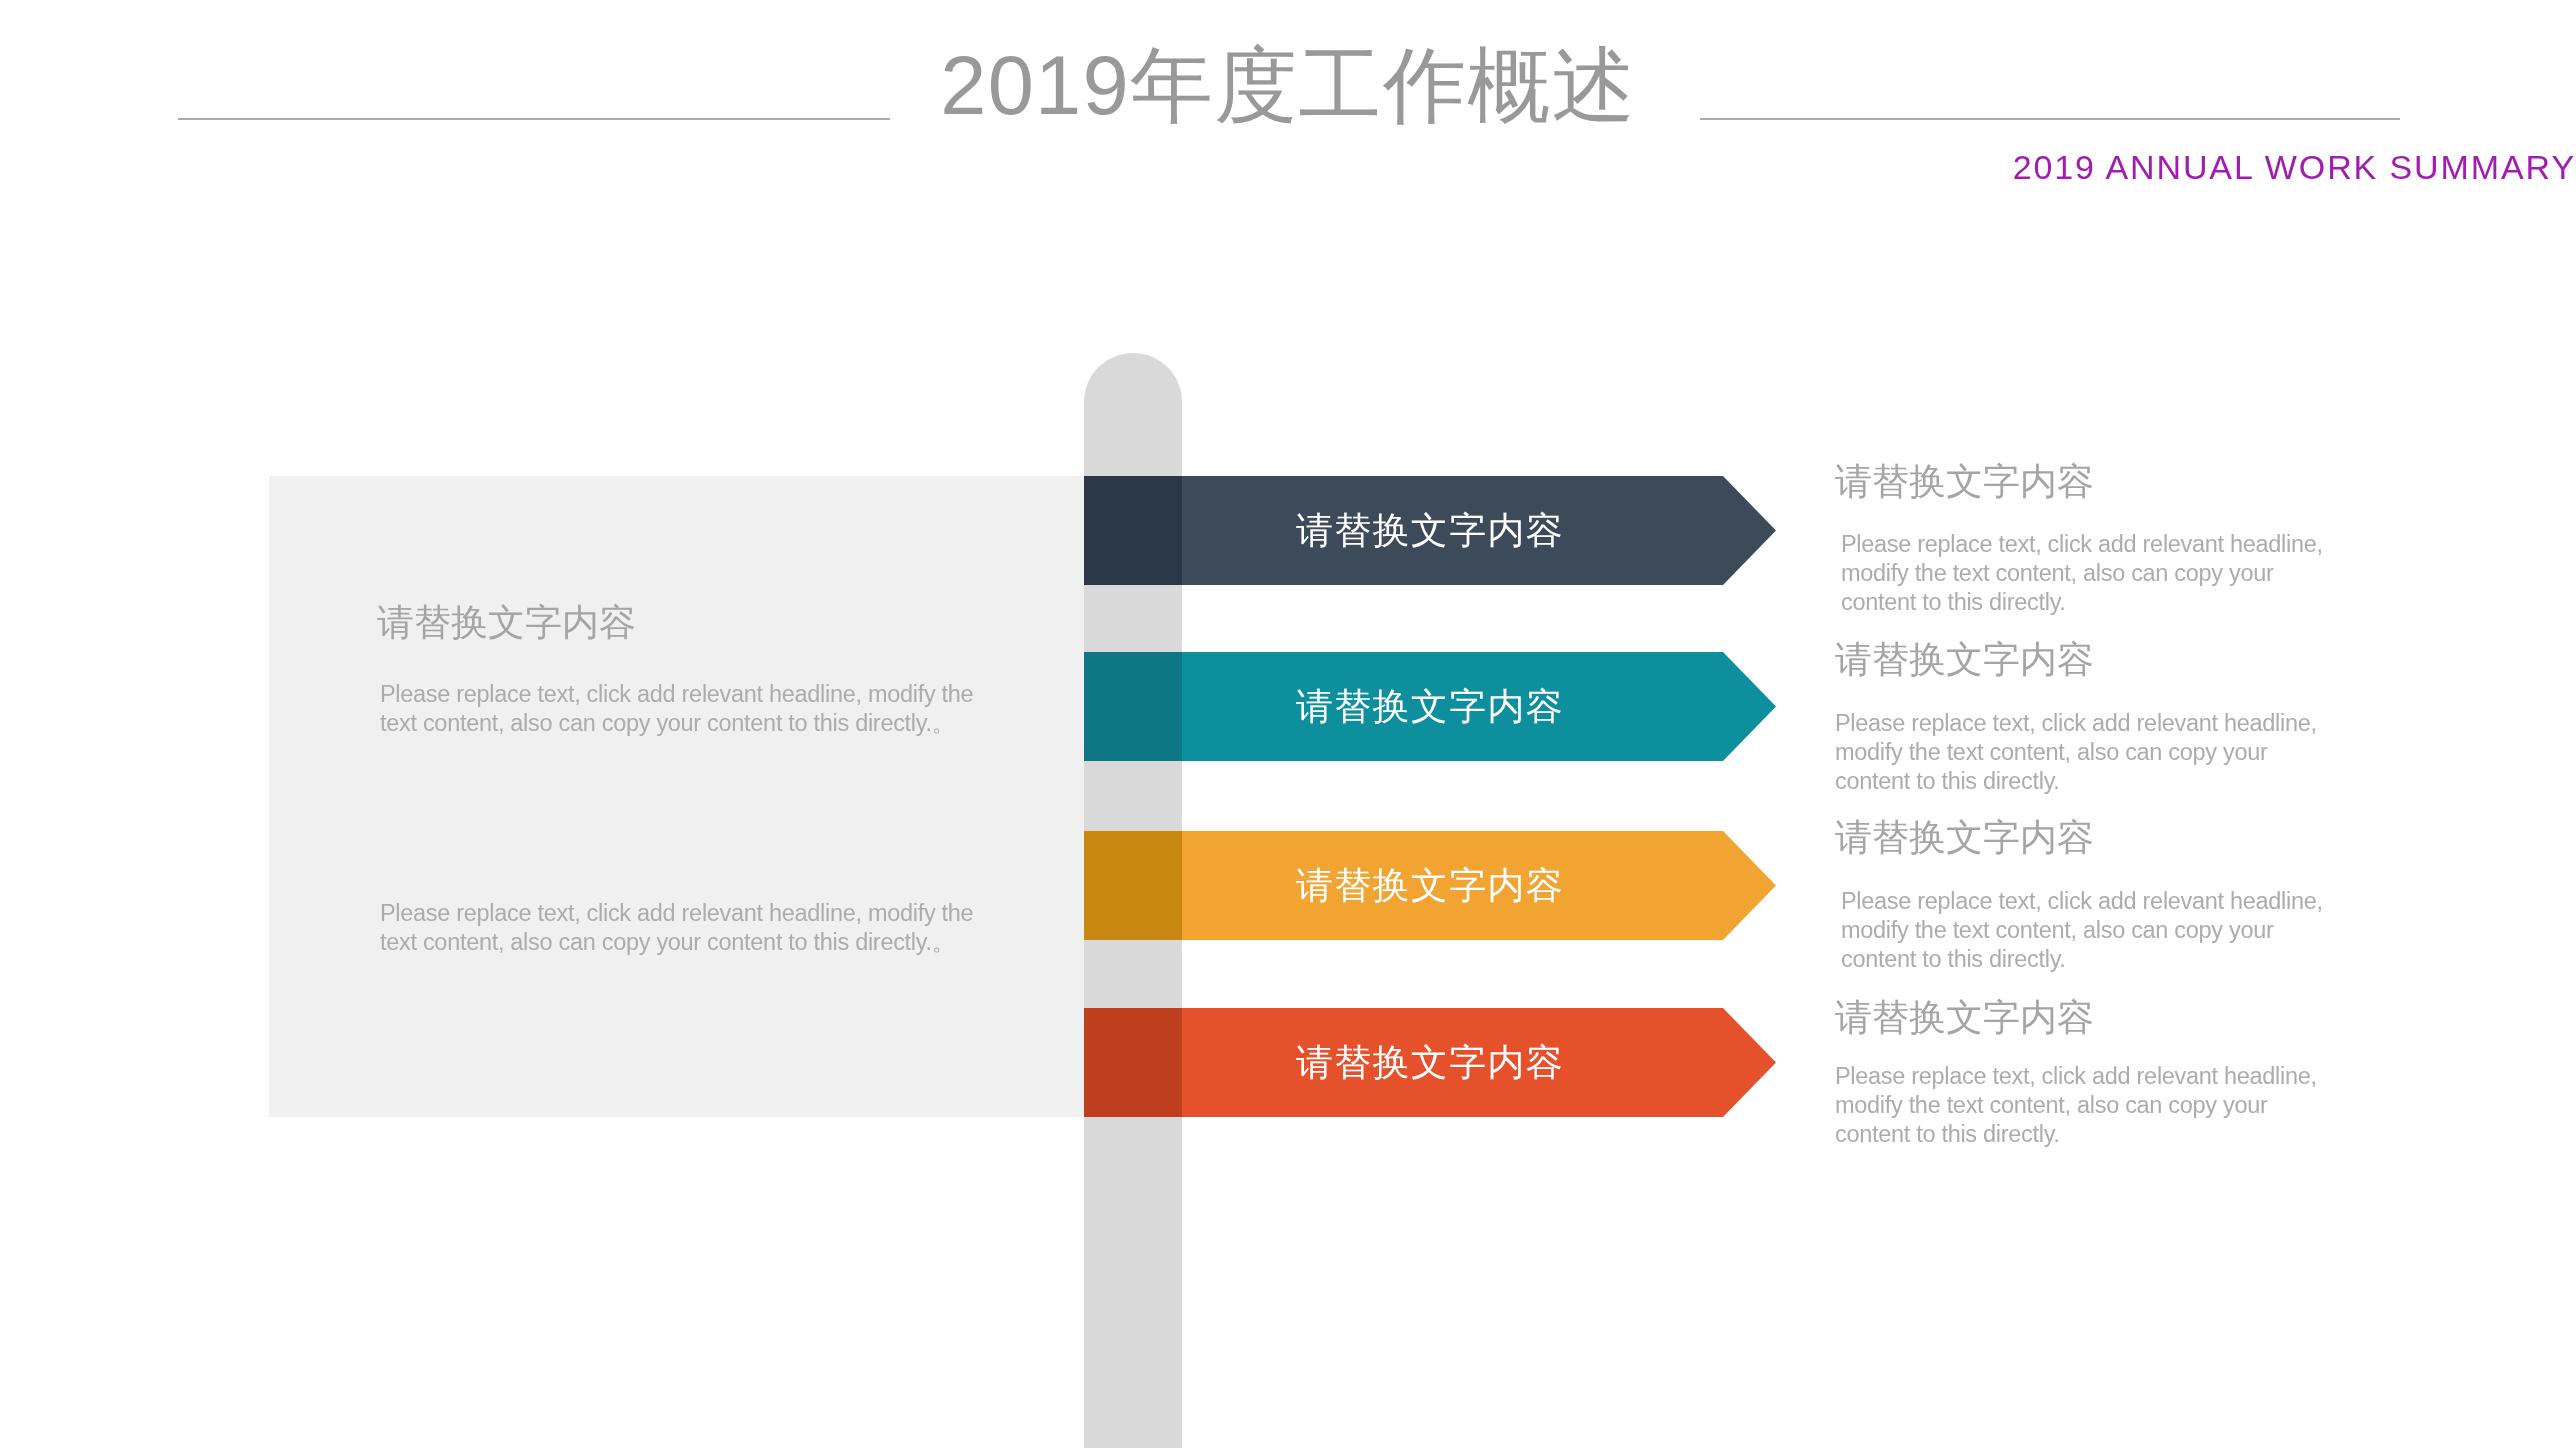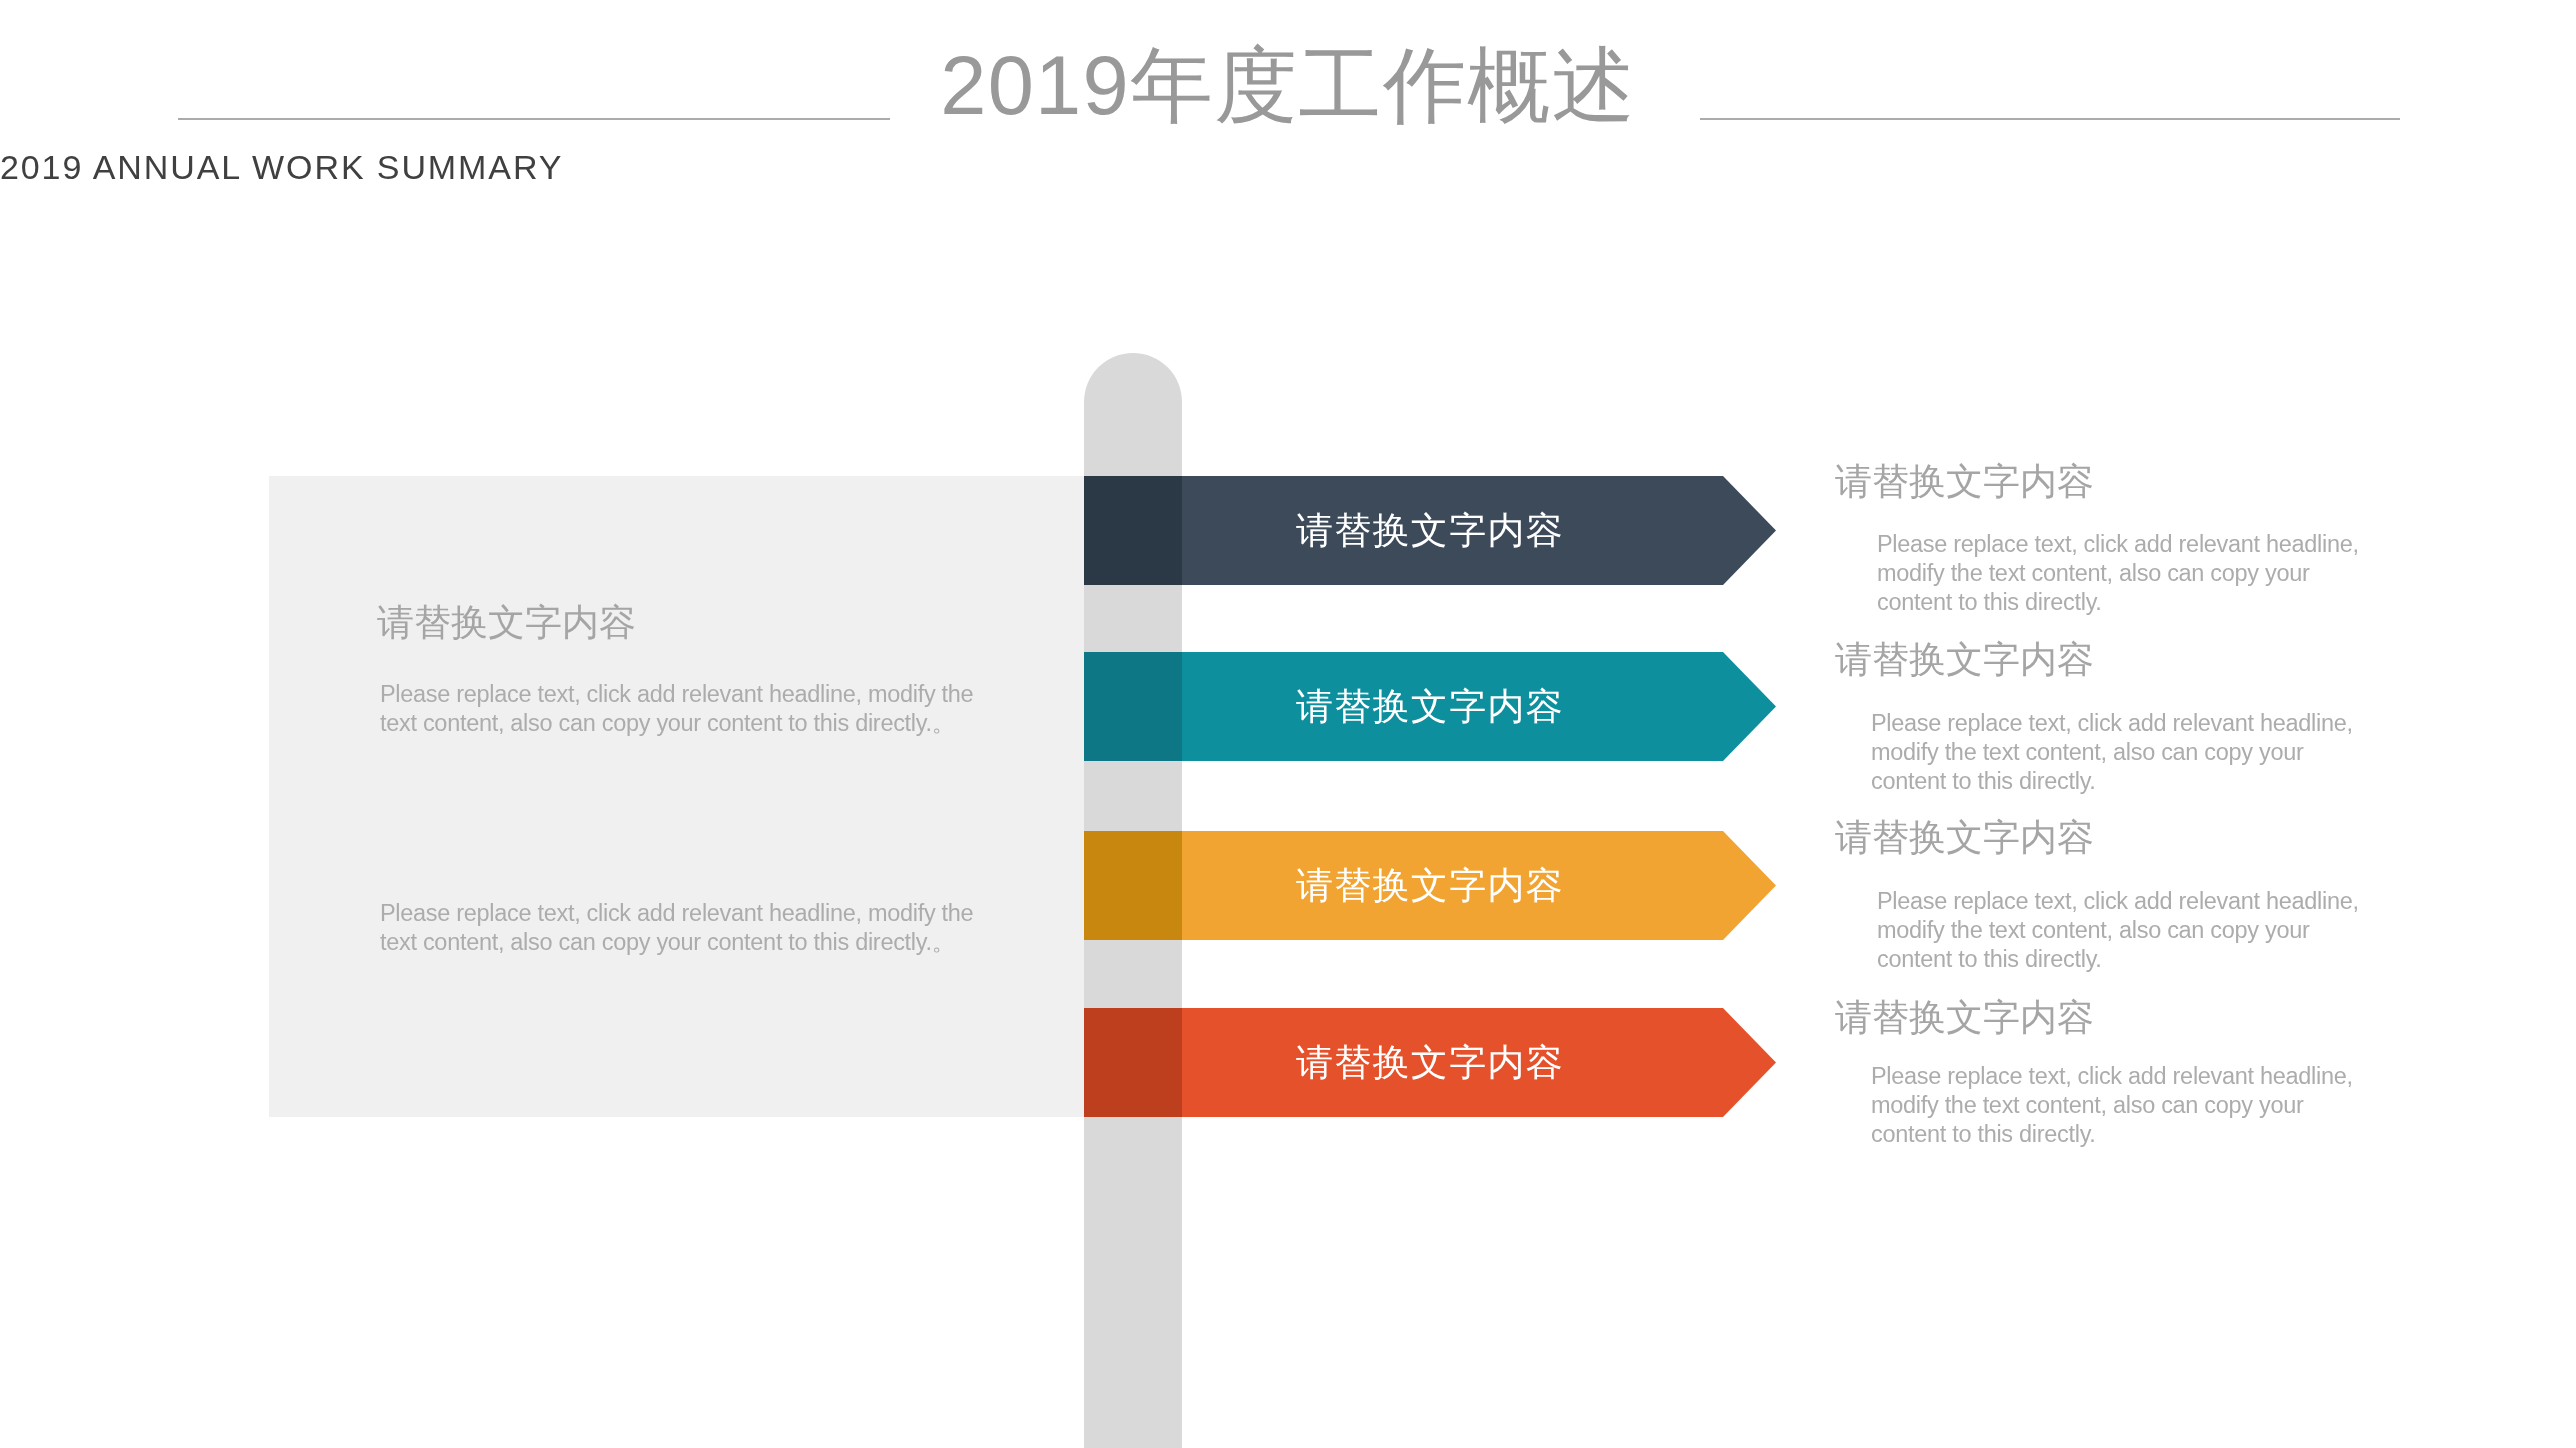--- a/index.html
+++ b/index.html
@@ -8,22 +8,22 @@
   .slide { position: relative; width: 2576px; height: 1449px; background: #ffffff; }
 
   
   .title {
     position: absolute; left: 0; right: 0; top: 27px;
     text-align: center; font-size: 83px; line-height: 118px;
     color: #999999; font-weight: 400; letter-spacing: 1.3px;
   }
   .subtitle {
     position: absolute; left: 0; right: 0; top: 148px;
-    text-align: left; font-size: 34px; line-height: 39px;
-    color: #404040; letter-spacing: 1.9px;
+    text-align: right; font-size: 34px; line-height: 39px;
+    color: #a21caf; letter-spacing: 1.9px;
   }
   .rule { position: absolute; top: 118px; height: 1.9px; background: #ababab; }
   .rule-left  { left: 178px;  width: 712px; }
   .rule-right { left: 1700px; width: 700px; }
 
   
   .pillar {
     position: absolute; left: 1084px; top: 353px; width: 98px; height: 1096px;
     background: #d9d9d9; border-radius: 49px 49px 0 0;
   }
@@ -51,21 +51,21 @@
   .arrow-2 { top: 652px; }
   .arrow-3 { top: 831px; }
   .arrow-4 { top: 1008px; }
   .arrow-label { color: #ffffff; font-size: 37px; letter-spacing: 1.3px; }
 
   
   .rb-heading {
     position: absolute; left: 1835px;
     font-size: 37px; line-height: 46px; color: #a5a5a5;
   }
-  .rb-body { position: absolute; left: 1835px; color: #acacac; font-size: 23.5px; line-height: 29px; white-space: nowrap; letter-spacing: -0.3px; margin-left: 36px; }
+  .rb-body { position: absolute; left: 1835px; color: #acacac; font-size: 23.5px; line-height: 29px; white-space: nowrap; letter-spacing: -0.3px; }
   .rb-body.indent { left: 1841px; }
   .rb1-h { top: 459px; }   .rb1-b { top: 530px; }
   .rb2-h { top: 637px; }  .rb2-b { top: 709px; }
   .rb3-h { top: 815px; }  .rb3-b { top: 887px; }
   .rb4-h { top: 995px; }  .rb4-b { top: 1062px; }
 </style>
 </head>
 <body>
 
 <div class="slide">

